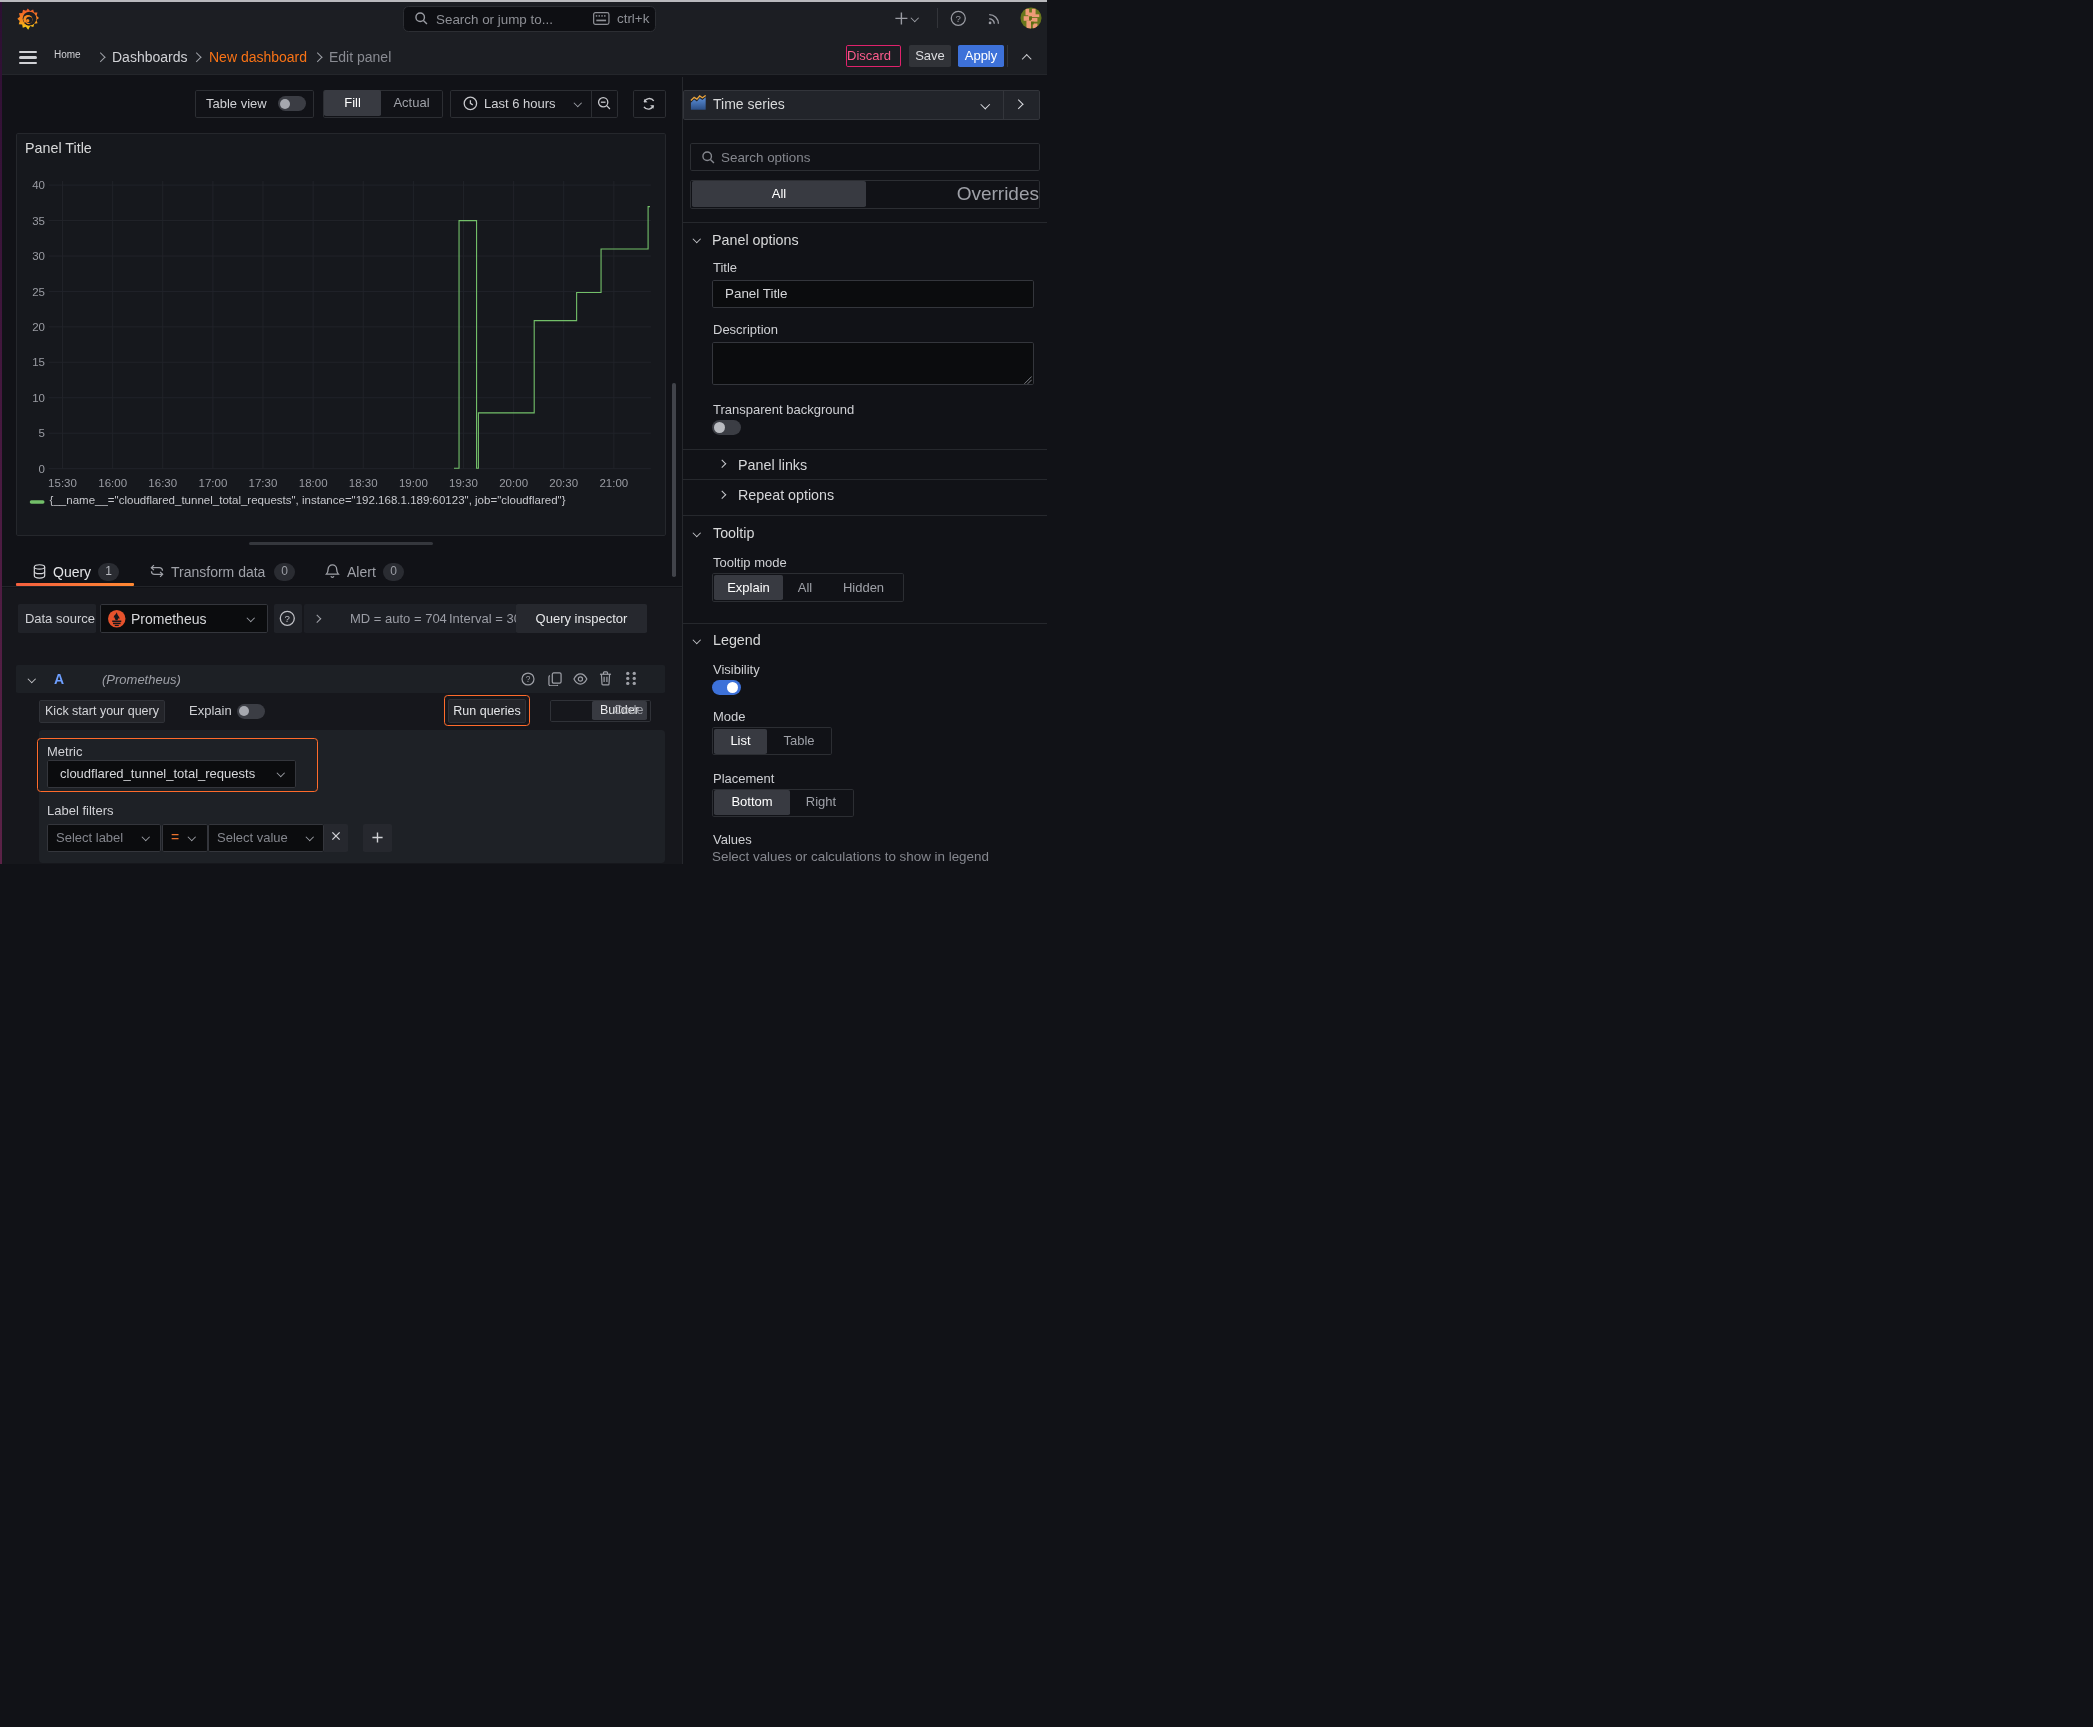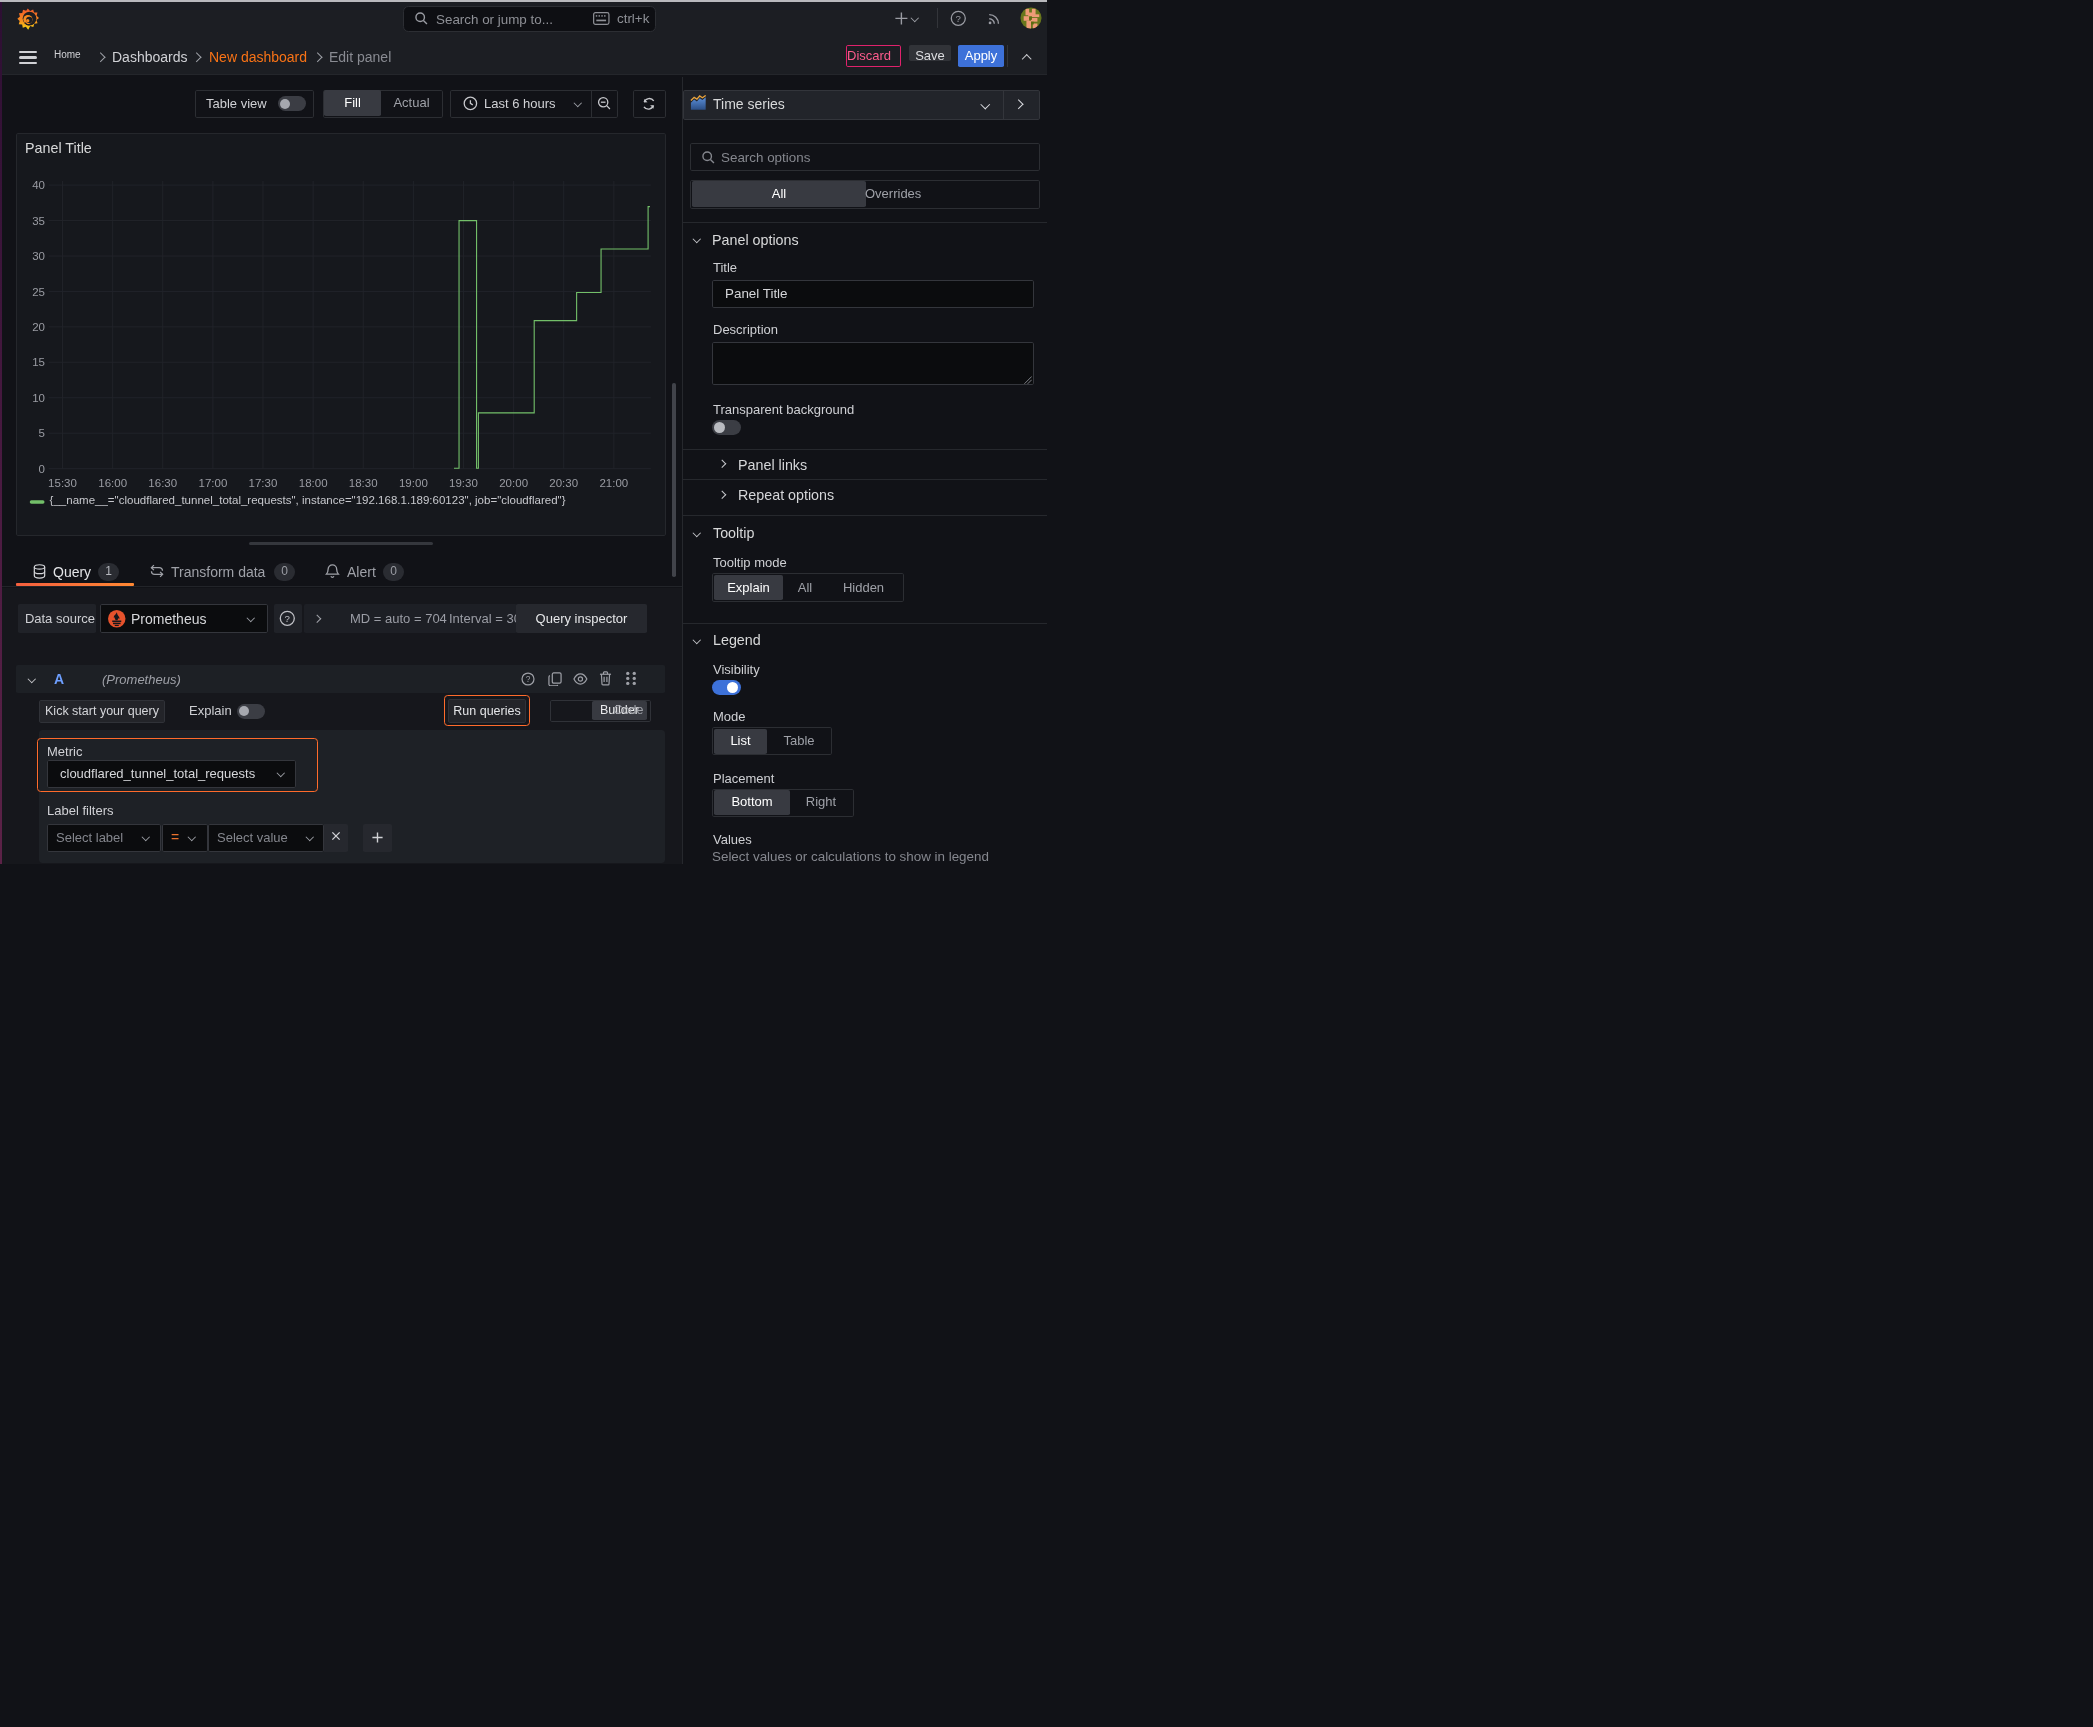--- a/index.html
+++ b/index.html
@@ -110,21 +110,21 @@
     <div style="height:2.3px;background:#d0d1d5;border-radius:1.8px;margin-top:3px;"></div>
   </div>
   <div class="abs txt" style="left:54px;top:49px;font-size:10px;color:#d0d1d5;">Home</div>
   <span class="chev right abs" style="left:97px;top:54px;"></span>
   <div class="abs txt" style="left:112px;top:49px;font-size:14px;color:#d0d1d5;">Dashboards</div>
   <span class="chev right abs" style="left:193px;top:54px;"></span>
   <div class="abs txt" style="left:209px;top:49px;font-size:14px;color:#f97316;">New dashboard</div>
   <span class="chev right abs" style="left:314px;top:54px;"></span>
   <div class="abs txt" style="left:329px;top:49px;font-size:14px;color:#898b92;">Edit panel</div>
   <div class="abs txt" style="left:846px;top:45px;width:55px;height:22px;border:0.9px solid #e0226c;border-radius:1.8px;color:#ff5c8d;font-size:13px;line-height:20px;">Discard</div>
-  <div class="abs txt" style="left:909px;top:45px;width:42px;height:16px;background:#313338;border-radius:1.8px;color:#dcdde0;font-size:13px;text-align:center;line-height:22px;">Save</div>
+  <div class="abs txt" style="left:909px;top:45px;width:42px;height:22px;background:#313338;border-radius:1.8px;color:#dcdde0;font-size:13px;text-align:center;line-height:22px;">Save</div>
   <div class="abs txt" style="left:958px;top:45px;width:46px;height:22px;background:#3d71d9;border-radius:1.8px;color:#ffffff;font-size:13px;text-align:center;line-height:22px;">Apply</div>
   <div class="abs" style="left:1007px;top:45px;width:0.9px;height:22px;background:#33353a;"></div>
   <span class="chev up abs" style="left:1023px;top:55px;width:7.4px;height:7.4px;border-width:1.8px;border-color:#c7c8cc;"></span>
 
   <div class="abs border-box" style="left:195px;top:90px;width:119px;height:28px;border-color:#2c2e33;"></div>
   <div class="abs txt" style="left:206px;top:96px;font-size:13px;color:#d0d1d5;">Table view</div>
   <div class="abs" style="left:278px;top:96px;width:28px;height:14.8px;border-radius:7.4px;background:#3b3d44;"></div>
   <div class="abs" style="left:280px;top:99px;width:10px;height:10px;border-radius:50%;background:#a6a8af;"></div>
   <div class="abs border-box" style="left:323px;top:90px;width:120px;height:28px;border-color:#2c2e33;"></div>
   <div class="abs seg-on txt" style="left:324px;top:90px;width:57px;height:26px;font-size:13px;text-align:center;line-height:26px;color:#ffffff;">Fill</div>
@@ -361,21 +361,21 @@
 
   <div class="abs border-box" style="left:690px;top:143px;width:350px;height:28px;border-color:#2c2e33;"></div>
   <svg class="abs" style="left:701px;top:150px;" width="14.8" height="14.8" viewBox="0 0 16 16">
     <circle cx="6.7" cy="6.7" r="4.6" fill="none" stroke="#85878e" stroke-width="1.5"></circle>
     <line x1="10.2" y1="10.2" x2="14" y2="14" stroke="#85878e" stroke-width="1.5"></line>
   </svg>
   <div class="abs txt" style="left:721px;top:150px;font-size:13.4px;color:#85878e;">Search options</div>
 
   <div class="abs border-box" style="left:690px;top:180px;width:350px;height:29px;border-color:#2c2e33;"></div>
   <div class="abs seg-on txt" style="left:692px;top:181px;width:174px;height:26px;font-size:13px;text-align:center;line-height:26px;color:#ffffff;">All</div>
-  <div class="abs txt grey" style="left:865px;top:181px;width:174px;height:26px;font-size:13px;text-align:left;line-height:26px;">Overrides</div>
+  <div class="abs txt grey" style="left:865px;top:181px;width:174px;height:26px;font-size:19px;text-align:right;line-height:26px;">Overrides</div>
 
   <div class="abs" style="left:683px;top:222px;width:364px;height:0.9px;background:#26282d;"></div>
 
   <span class="chev down abs" style="left:694px;top:236px;width:5.5px;height:5.5px;border-color:#c7c8cc;"></span>
   <div class="abs txt" style="left:712px;top:232px;font-size:14.3px;color:#d8d9da;">Panel options</div>
   <div class="abs txt lbl" style="left:713px;top:260px;">Title</div>
   <div class="abs inputbg" style="left:712px;top:280px;width:322px;height:28px;"></div>
   <div class="abs txt" style="left:725px;top:286px;font-size:13.4px;color:#d6d7da;">Panel Title</div>
   <div class="abs txt lbl" style="left:713px;top:322px;">Description</div>
   <div class="abs inputbg" style="left:712px;top:342px;width:322px;height:43px;"></div>

